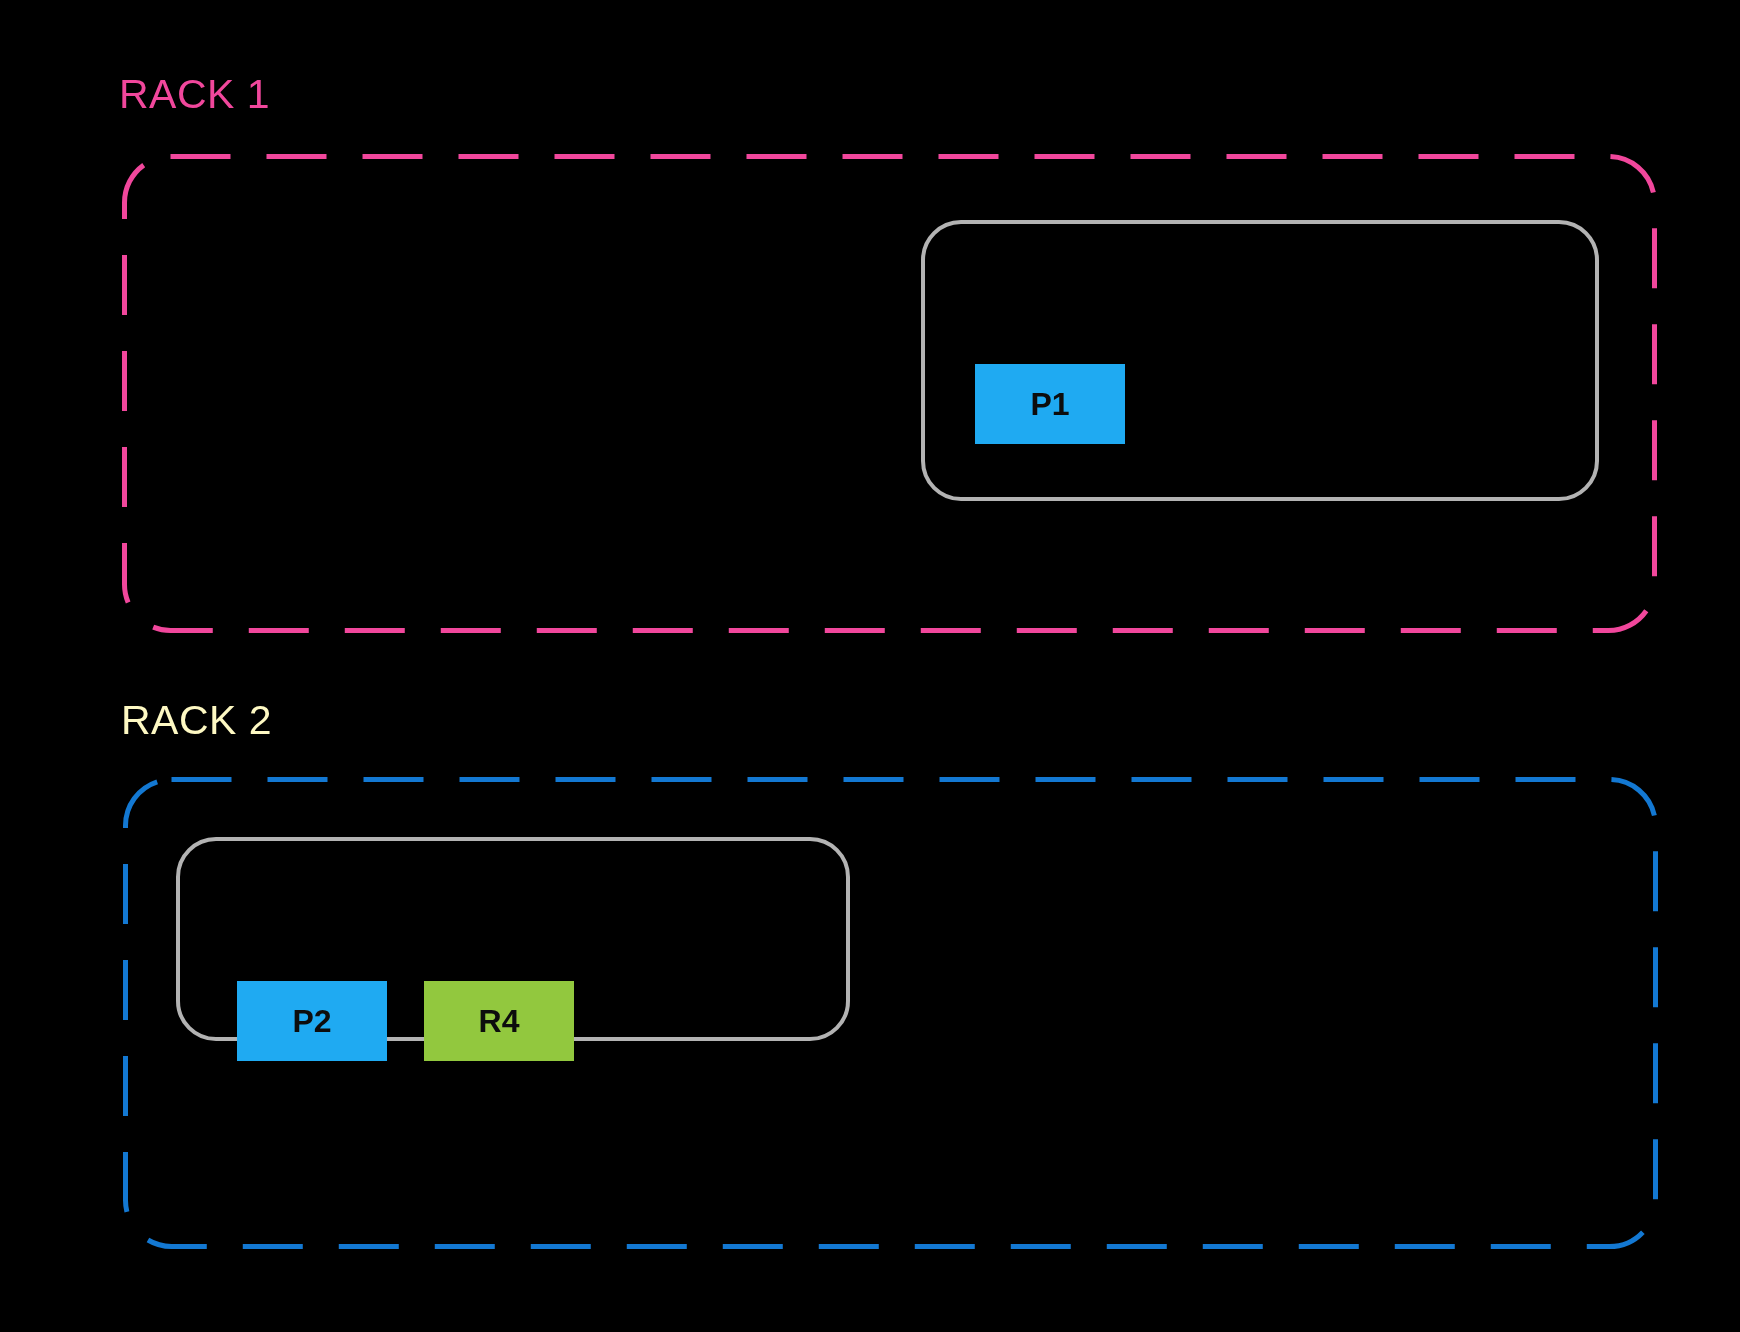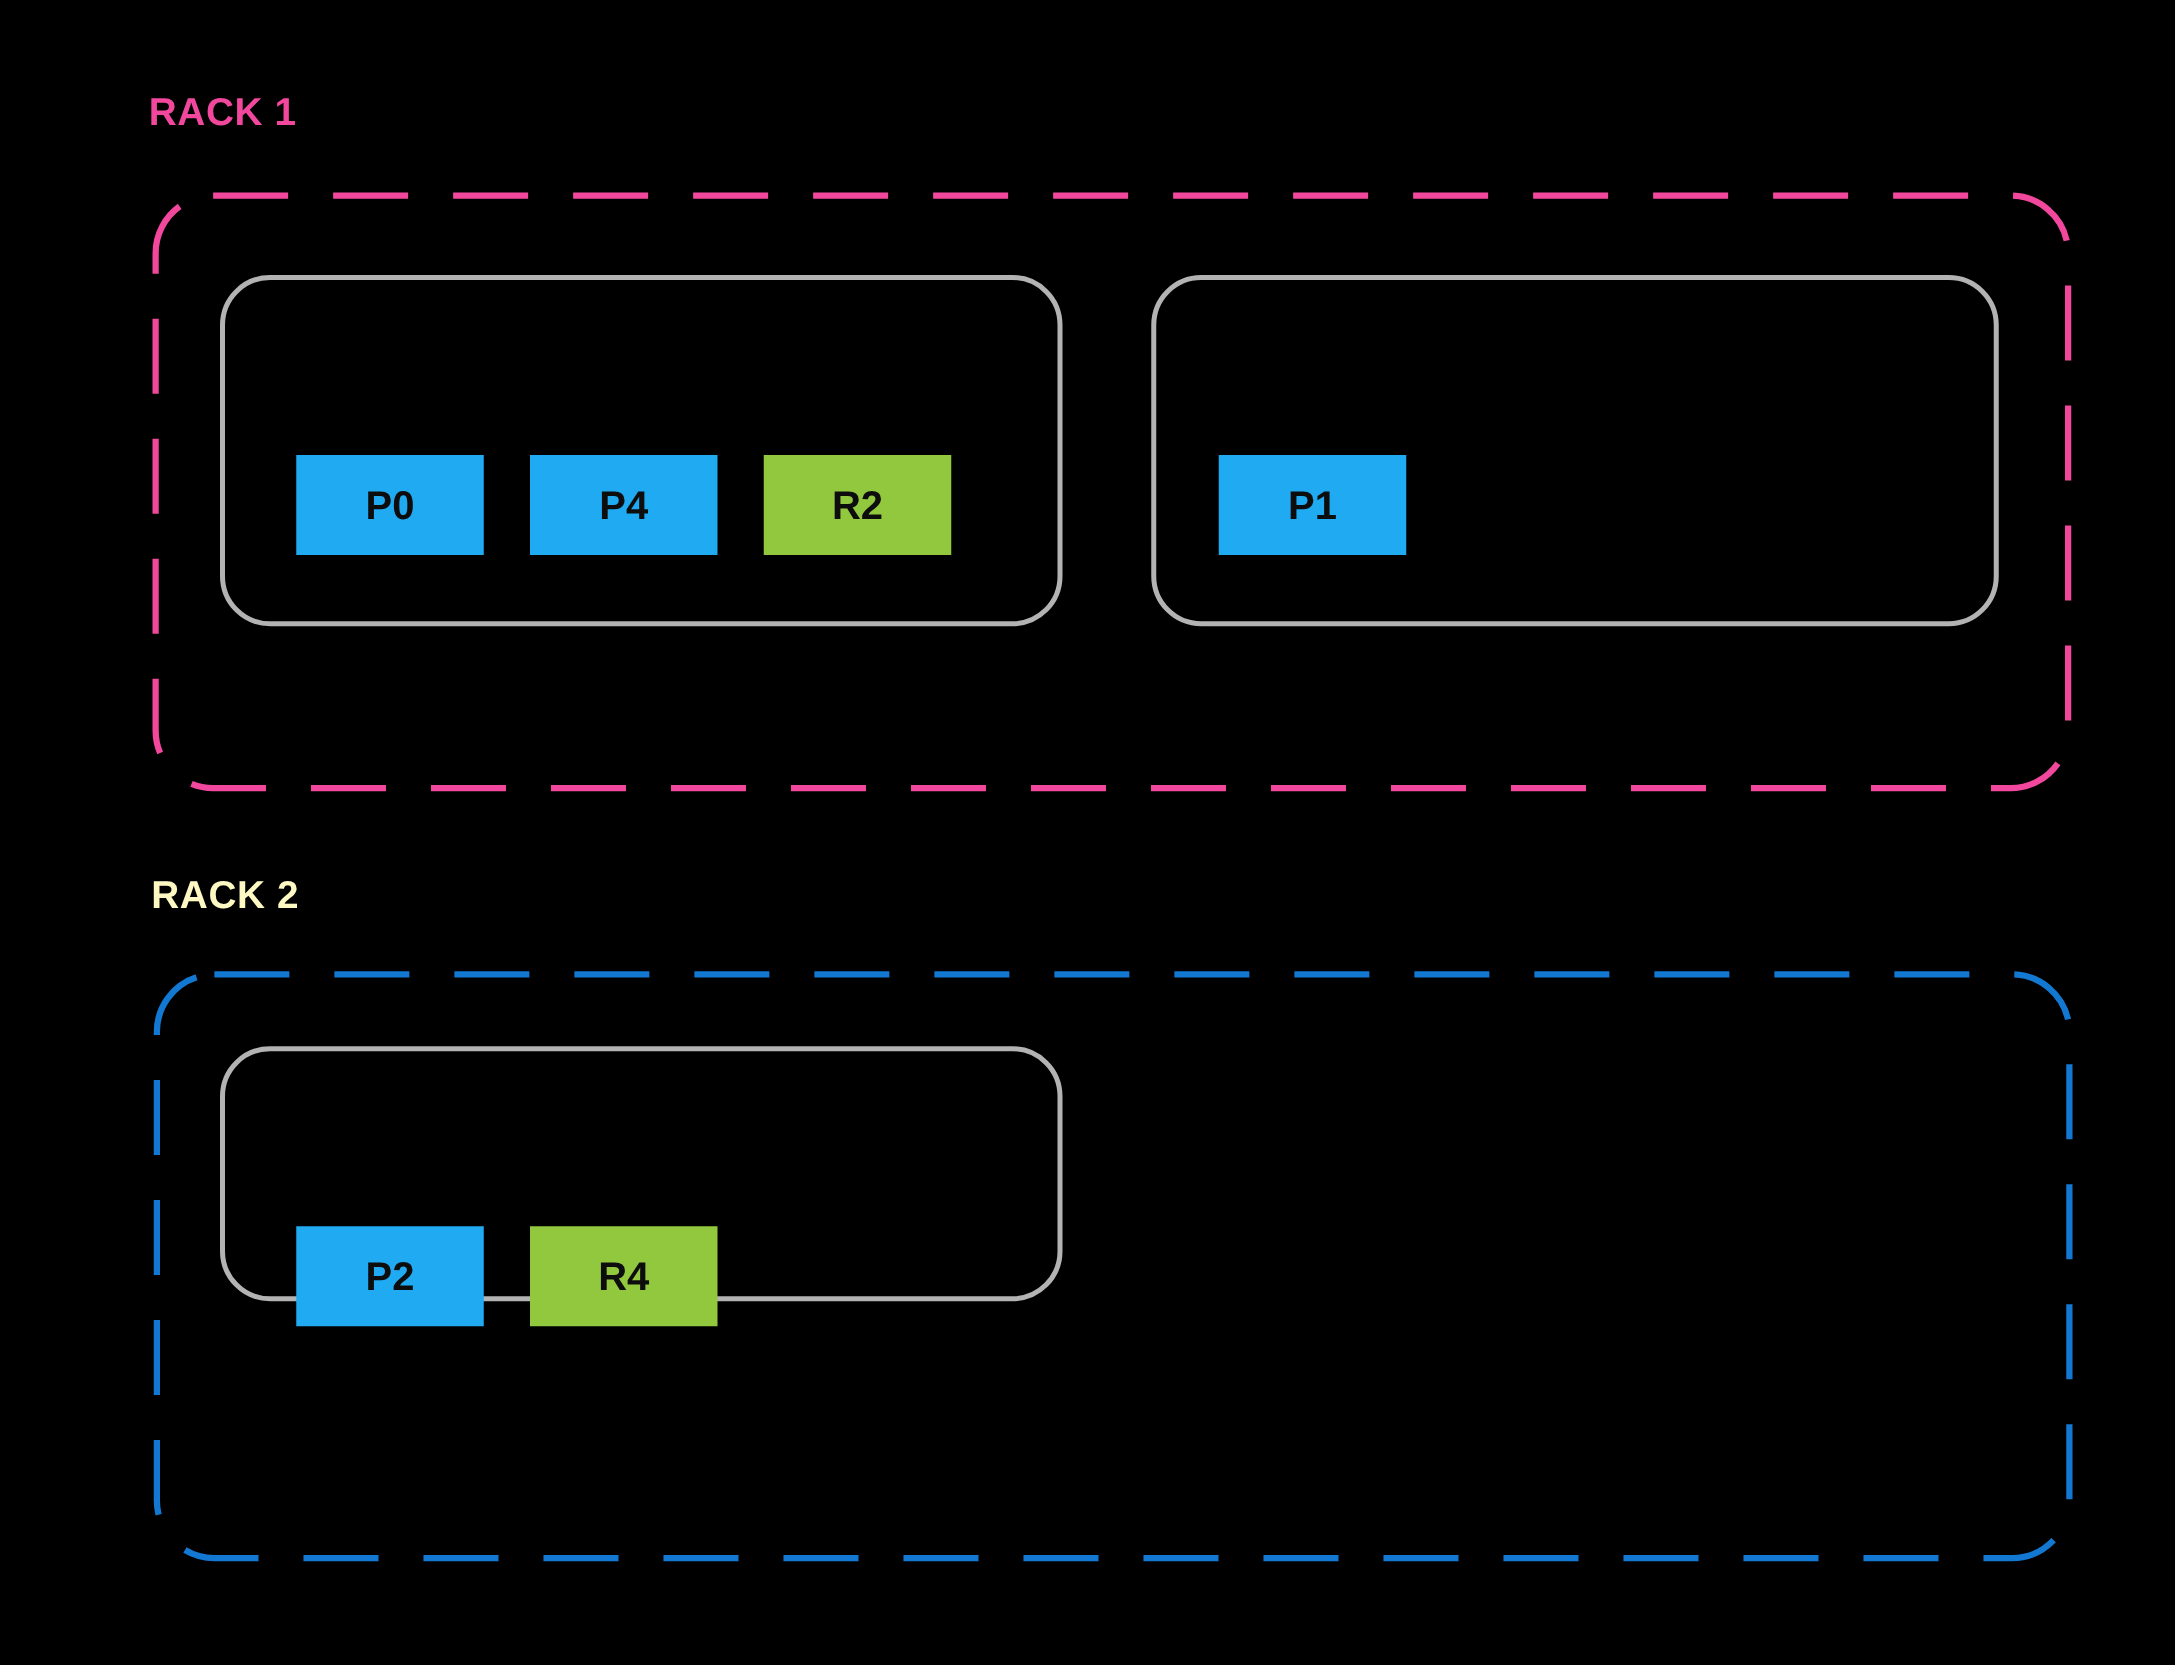--- a/index.html
+++ b/index.html
@@ -23,22 +23,22 @@
     height: 1332px;
     pointer-events: none;
   }
   .outline-svg rect {
     fill: none;
     stroke-width: 5;
     stroke-dasharray: 60 36;
   }
   .rack-label {
     position: absolute;
-    font-size: 31px;
-    font-weight: 700;
+    font-size: 41px;
+    font-weight: 400;
     line-height: 1;
     letter-spacing: 0.5px;
     white-space: nowrap;
   }
   .rack1-label { left: 119px; top: 74px;  color: #F1479C; }
   .rack2-label { left: 121px; top: 700px; color: #fef9c3; }
   .node {
     position: absolute;
     border: 4px solid #B3B3B3;
     border-radius: 40px;
@@ -75,27 +75,20 @@
 
 <div class="canvas">
 
   <svg class="outline-svg" viewBox="0 0 1740 1332" xmlns="http://www.w3.org/2000/svg">
     <rect x="124.5" y="156.5" width="1530" height="474" rx="46" stroke="#F1479C"></rect>
     <rect x="125.5" y="779.5" width="1530" height="467" rx="46" stroke="#1378D2"></rect>
   </svg>
 
   <div class="rack-label rack1-label">RACK 1</div>
 
-  <div class="node node-r1-a">
-    <div class="box-row row-left">
-      <div class="box process">P0</div>
-      <div class="box process">P4</div>
-      <div class="box replica">R2</div>
-    </div>
-  </div>
 
   <div class="node node-r1-b">
     <div class="box-row row-right">
       <div class="box process">P1</div>
     </div>
   </div>
 
   <div class="rack-label rack2-label">RACK 2</div>
 
   <div class="node node-r2-a">

